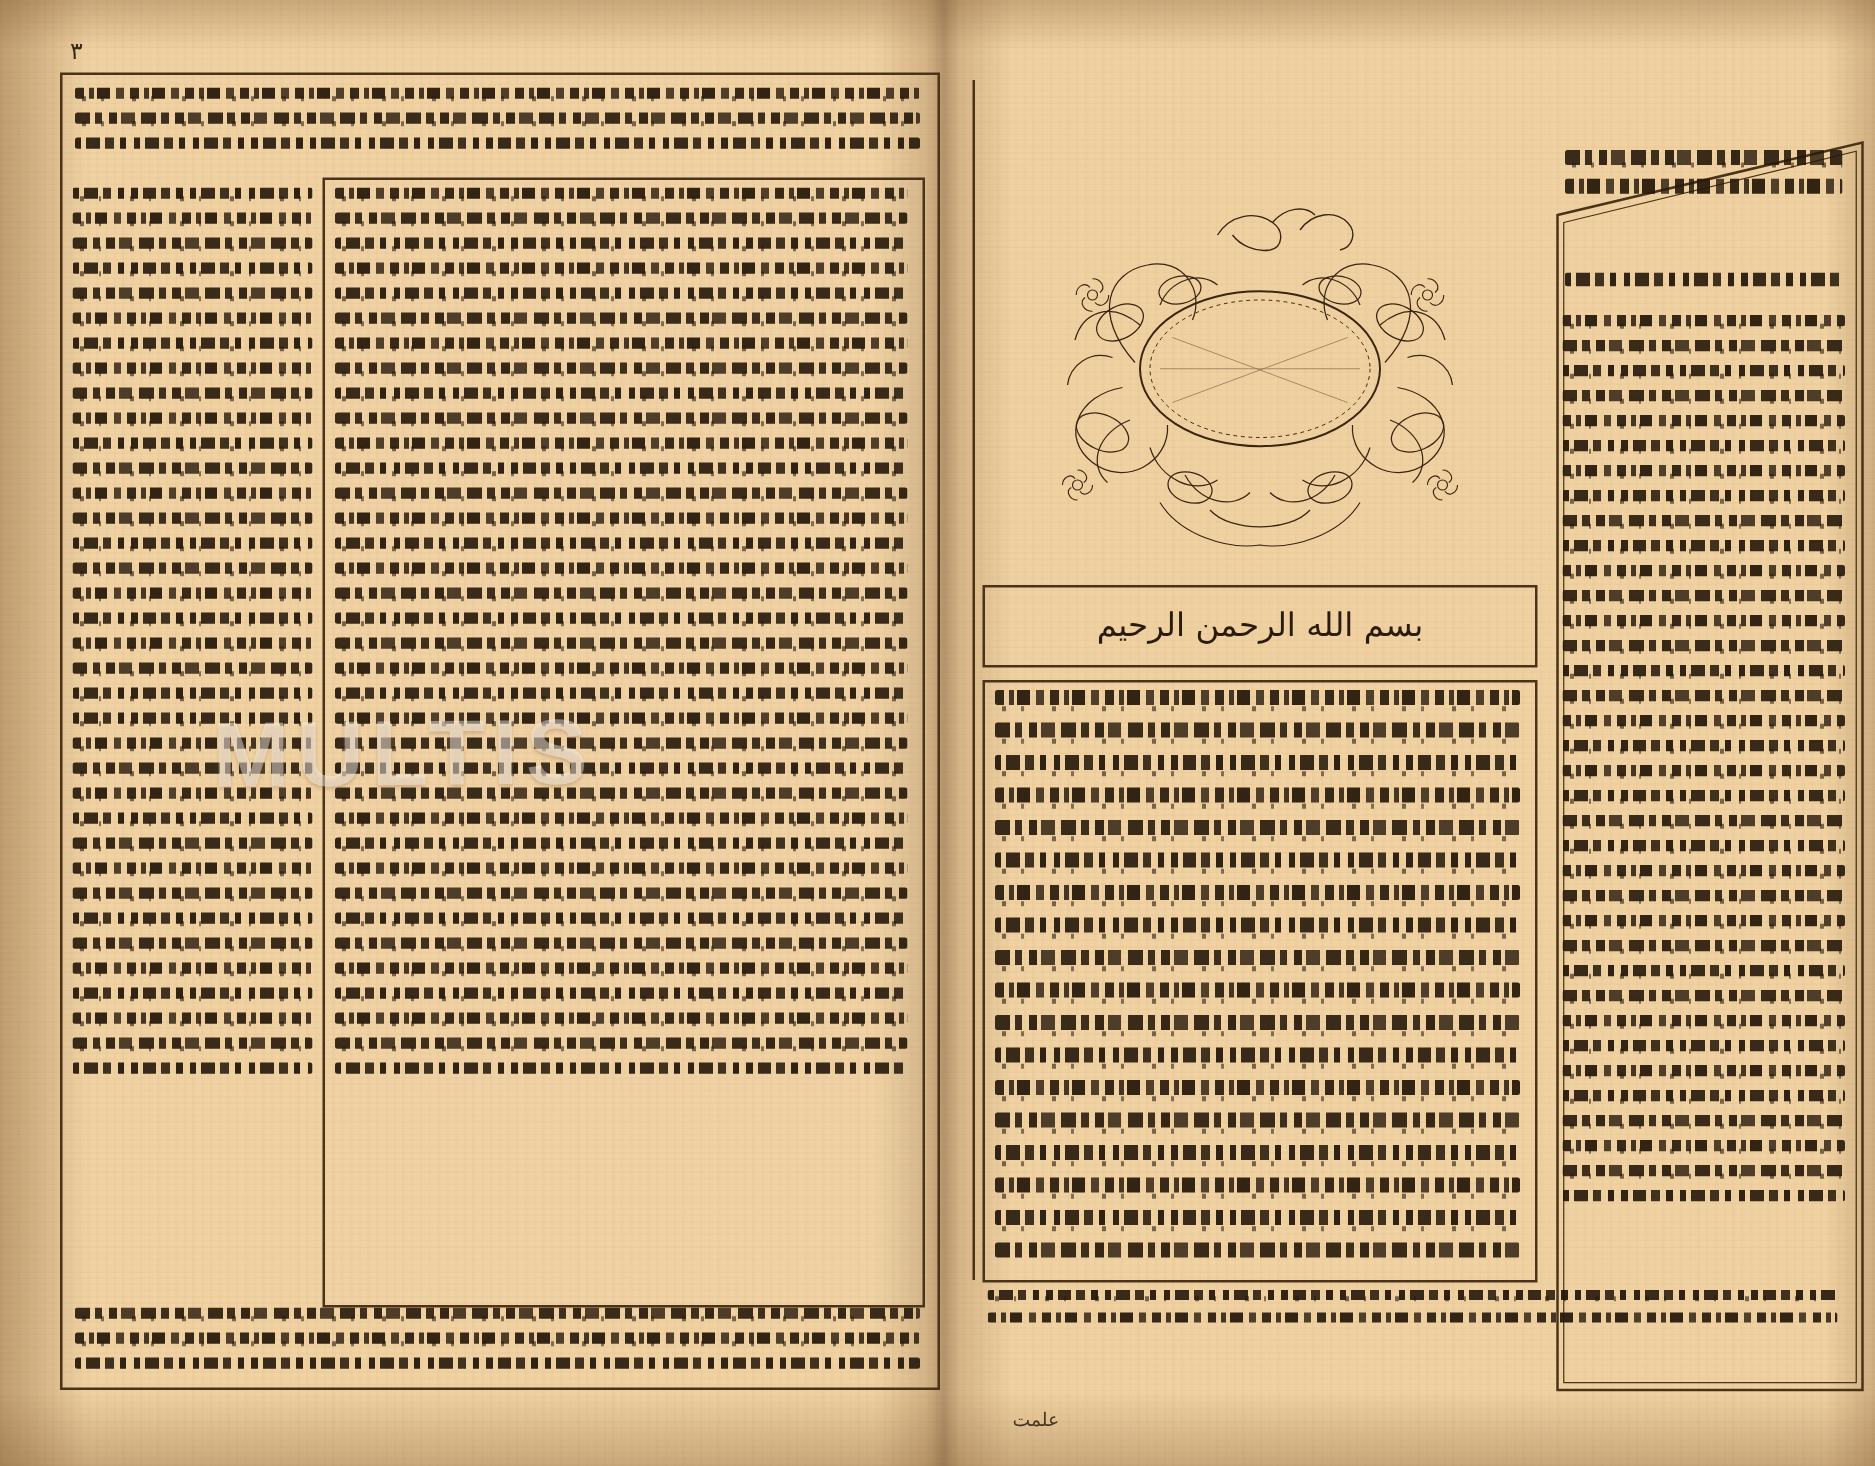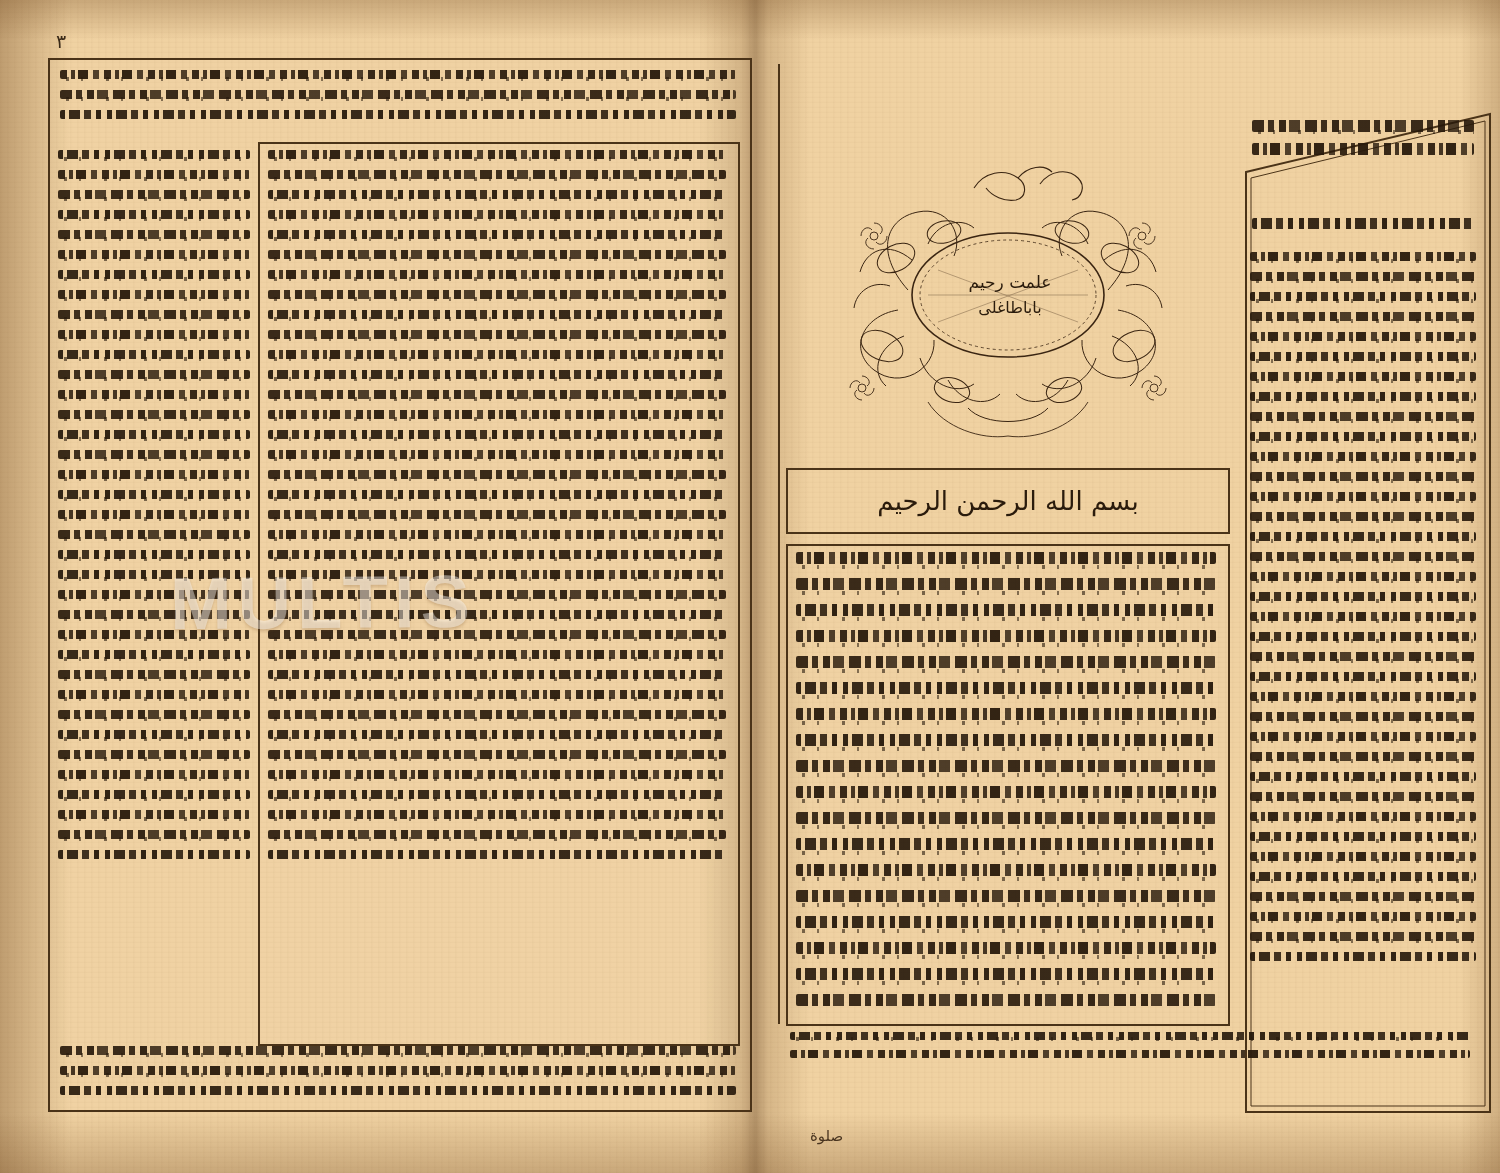--- a/index.html
+++ b/index.html
@@ -435,24 +435,20 @@
             <path d="M0,-12 C6,-12 10,-5 5,-2 M0,12 C-6,12 -10,5 -5,2 M-12,0 C-12,-6 -5,-10 -2,-5 M12,0 C12,6 5,10 2,5"></path>
           </g>
         </g>
 
         <path d="M190,268 C206,286 254,286 270,268" stroke-width="1"></path>
         <path d="M150,262 C166,288 204,300 230,296 C256,300 294,288 310,262" stroke-width="0.9"></path>
       </g>
     </svg>
   </div>
 
-  <div class="caption-rtl" style="position:absolute; left:930px; top:270px; width:160px; text-align:center; line-height:1.5;">
-    <div style="font-size:17px;">علمت رحيم</div>
-    <div style="font-size:16px;">باباطاغلی</div>
-  </div>
 
   <div class="basmala-panel" style="left:786px; top:468px; width:440px; height:62px;">
     <div class="caption-rtl" style="font-size:26px; letter-spacing:1px;">بسم الله الرحمن الرحيم</div>
   </div>
 
   <div class="frame" style="left:786px; top:544px; width:440px; height:478px;"></div>
 
   <div class="script" style="left:796px; top:552px; width:420px; height:462px;">
     <div class="inkline" style="height:12px; margin-bottom:14px;"></div>
     <div class="inkline v2" style="height:12px; margin-bottom:14px;"></div>
@@ -472,19 +468,19 @@
     <div class="inkline" style="height:12px; margin-bottom:14px;"></div>
     <div class="inkline v3" style="height:12px; margin-bottom:14px;"></div>
     <div class="inkline v2" style="height:12px; margin-bottom:14px;"></div>
   </div>
 
   <div class="script" style="left:790px; top:1032px; width:680px; height:46px;">
     <div class="inkline v3" style="height:8px; margin-bottom:10px;"></div>
     <div class="inkline" style="height:8px; margin-bottom:10px;"></div>
   </div>
 
-  <div class="folio folio-bottom-right">صلوة</div>
+  <div class="folio folio-bottom-right">علمت</div>
 
   <div style="position:absolute; left:778px; top:64px; width:2px; height:960px; background:#4a3318;"></div>
 
   <div class="watermark">MULTIS</div>
 
 </div>
 
 </body></html>

